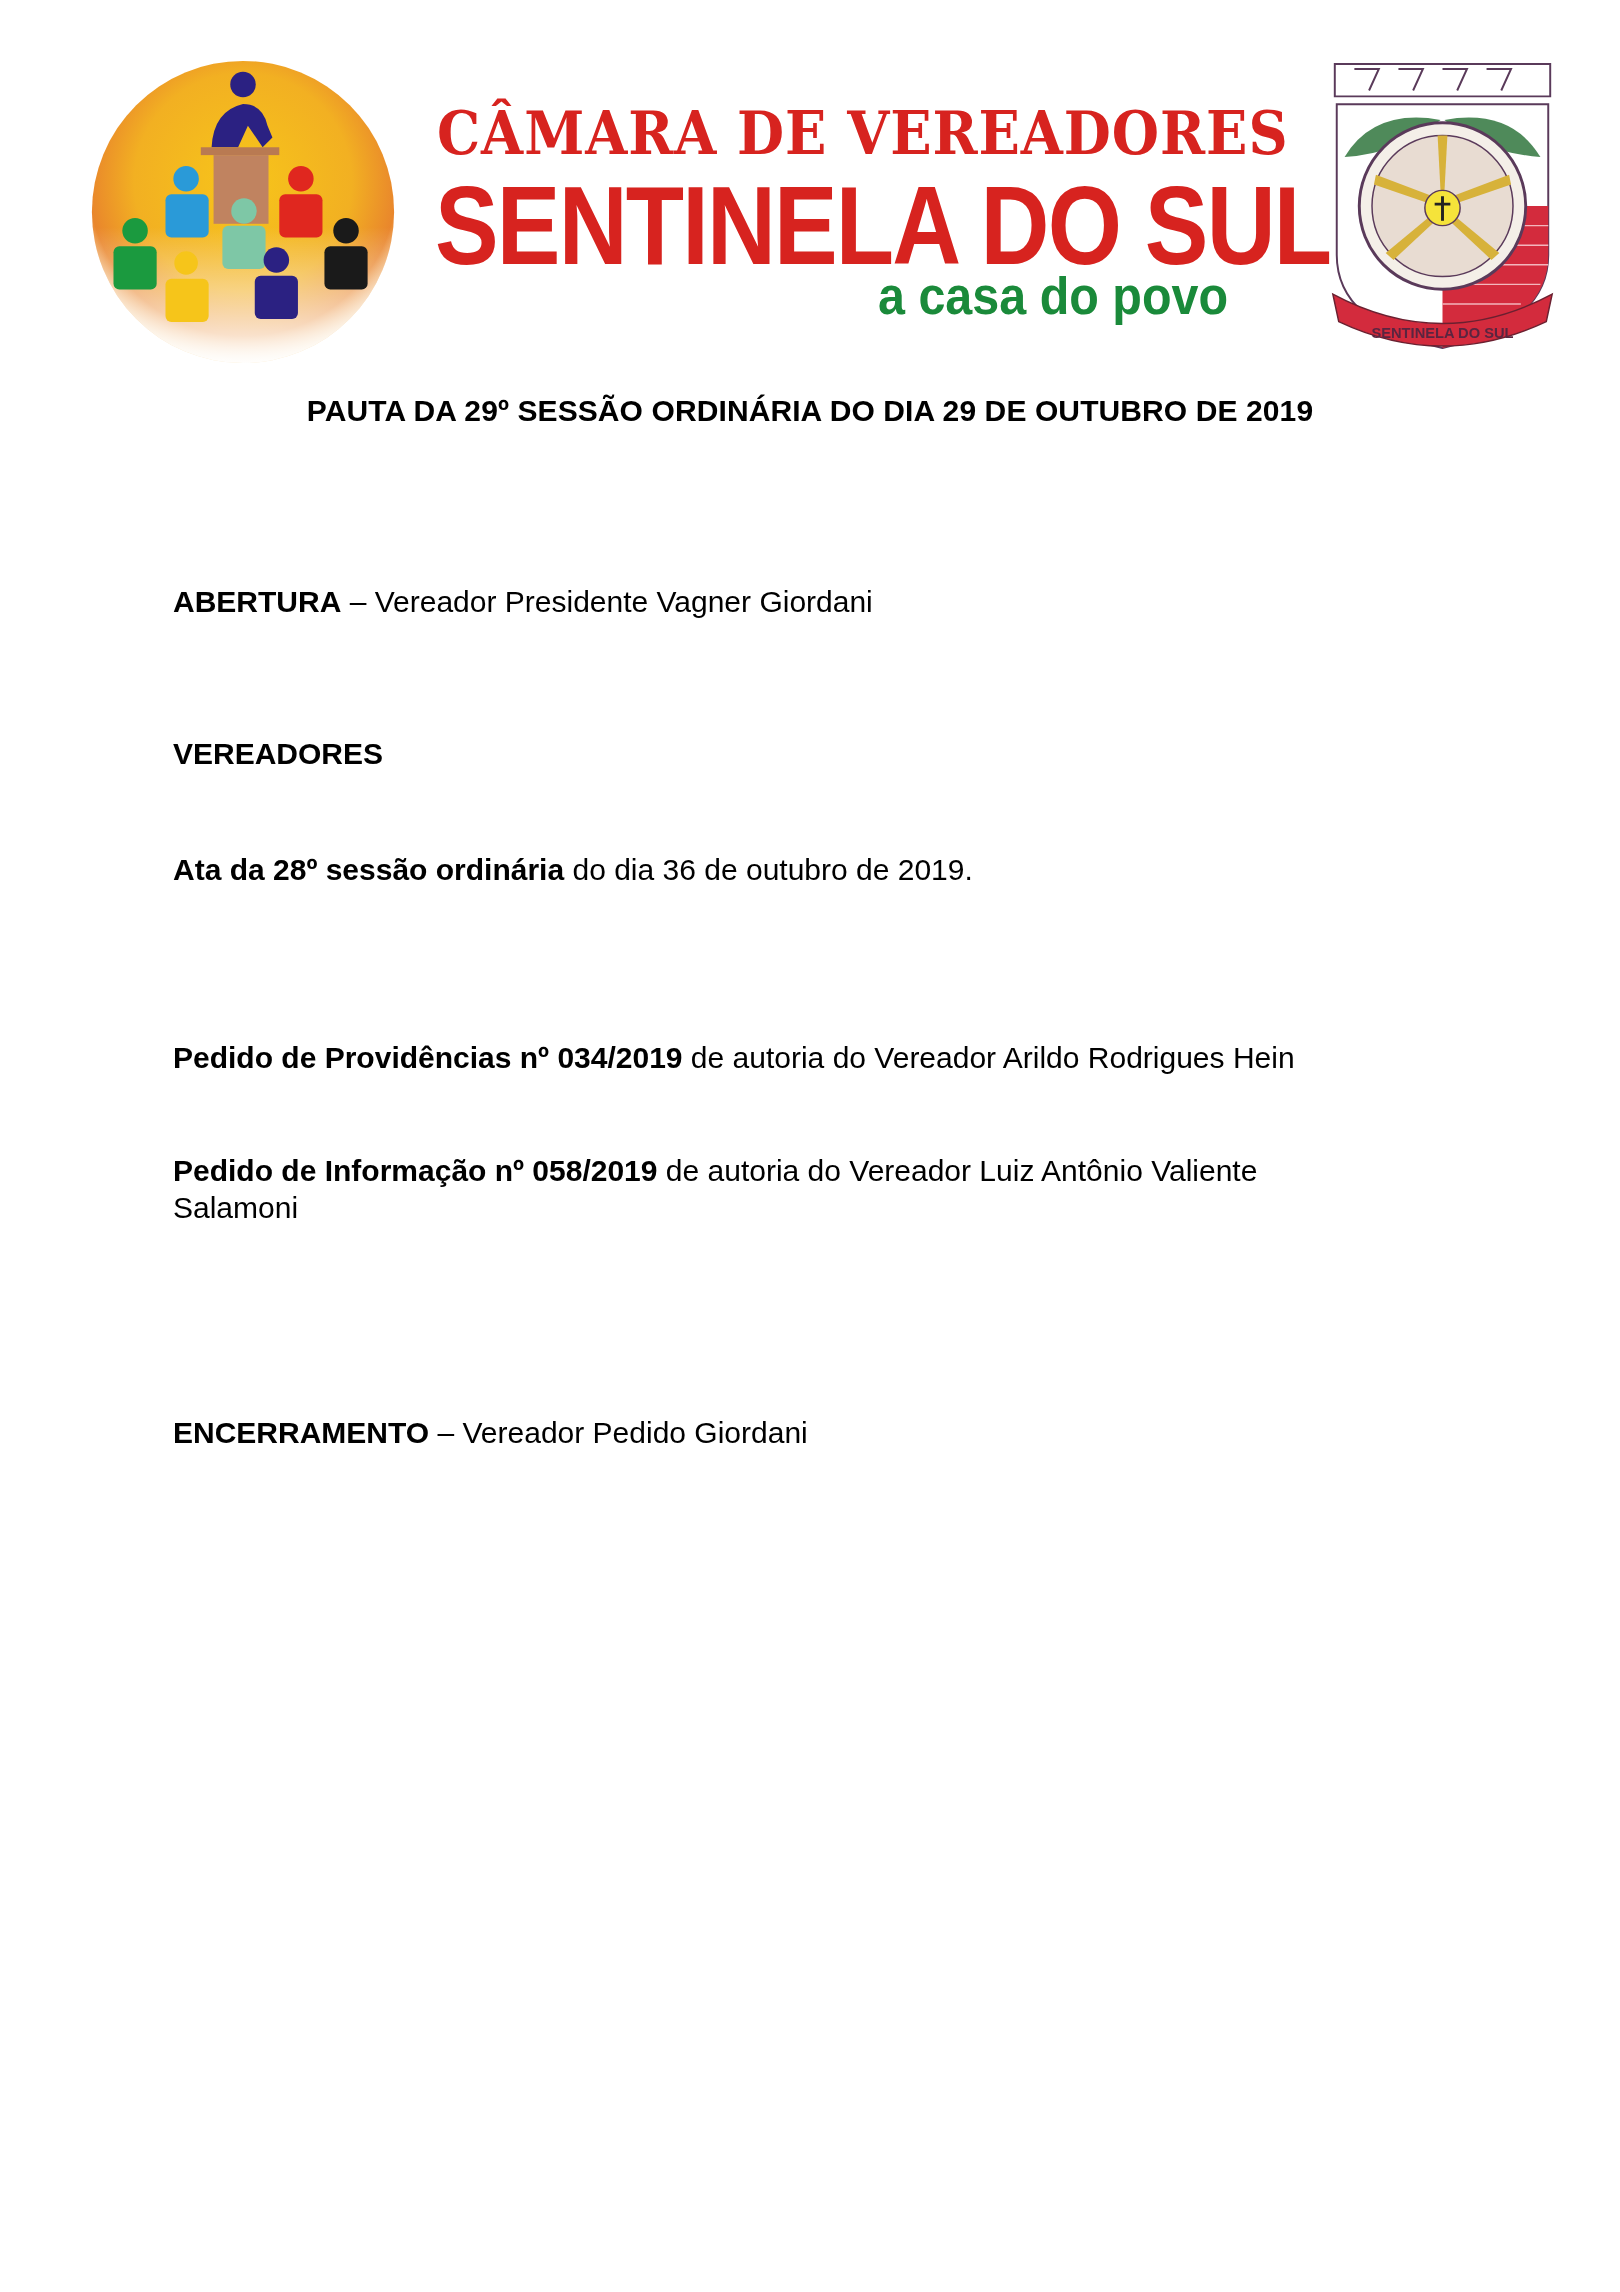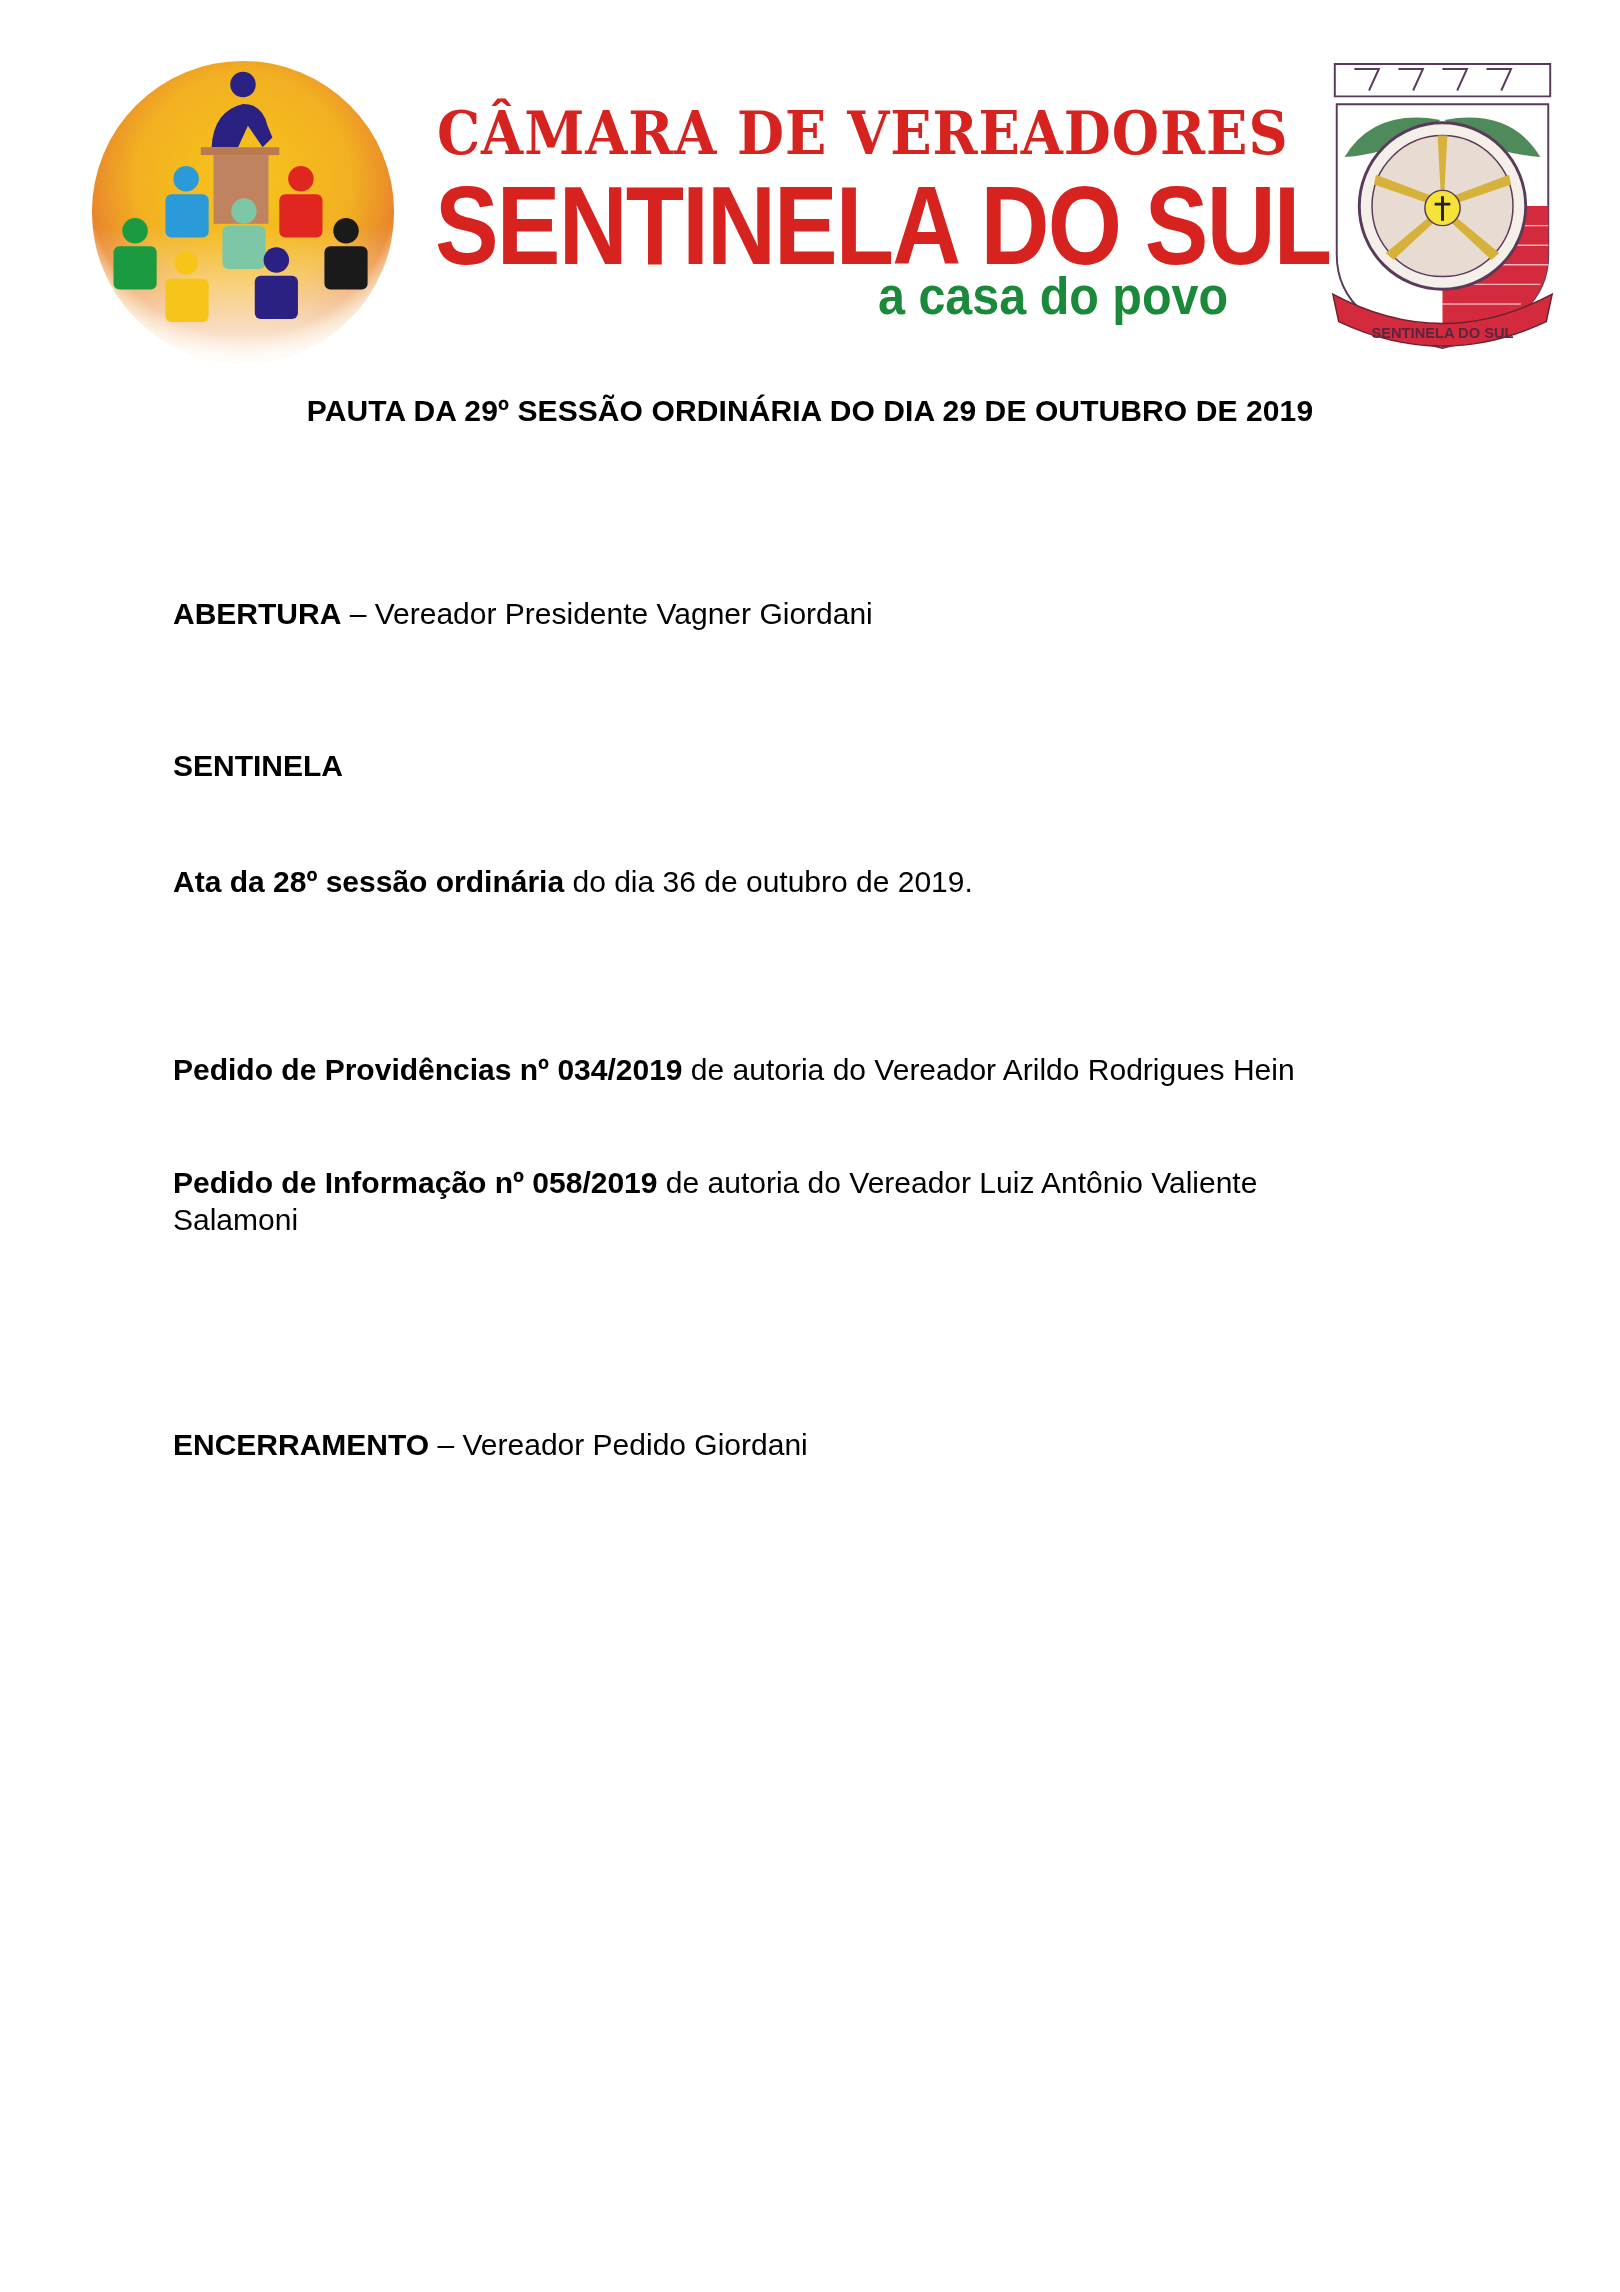--- a/index.html
+++ b/index.html
@@ -24,21 +24,21 @@
     position: absolute; left: 447px; top: 174px; font-family: "Liberation Sans", sans-serif;
     font-weight: bold; color: #1a8a3a; font-size: 51px; white-space: nowrap;
     transform: scaleX(0.95); transform-origin: left top;
   }
   .crest { position: absolute; left: 1325px; top: 59px; width: 235px; height: 299px; }
 
   .title {
     position: absolute; left: 0; width: 1620px; top: 394px; text-align: center;
     font-weight: bold; font-size: 30px; letter-spacing: 0.1px;
   }
-  .para { position: absolute; left: 173px; font-size: 30px; line-height: 37px; width: 1274px; margin-top: 12px; }
+  .para { position: absolute; left: 173px; font-size: 30px; line-height: 37px; width: 1274px; }
   .para b { font-weight: bold; }
 </style>
 </head>
 <body>
 
 <div class="header">
 
   <svg class="logo-left" viewBox="0 0 320 318">
     <defs>
       <radialGradient id="sun" cx="50%" cy="40%" r="60%">
@@ -119,21 +119,21 @@
   </svg>
 </div>
 
 <div class="title">PAUTA DA 29º SESSÃO ORDINÁRIA DO DIA 29 DE OUTUBRO DE 2019</div>
 
 <div class="para" style="top:583px">
   <b>ABERTURA</b><span> – Vereador Presidente Vagner Giordani</span>
 </div>
 
 <div class="para" style="top:735px">
-  <b>SENTINELA</b>
+  <b>VEREADORES</b>
 </div>
 
 <div class="para" style="top:851px">
   <b>Ata da 28º sessão ordinária</b><span> do dia 36 de outubro de 2019.</span>
 </div>
 
 <div class="para" style="top:1039px">
   <b>Pedido de Providências nº 034/2019</b><span> de autoria do Vereador Arildo Rodrigues Hein</span>
 </div>
 

